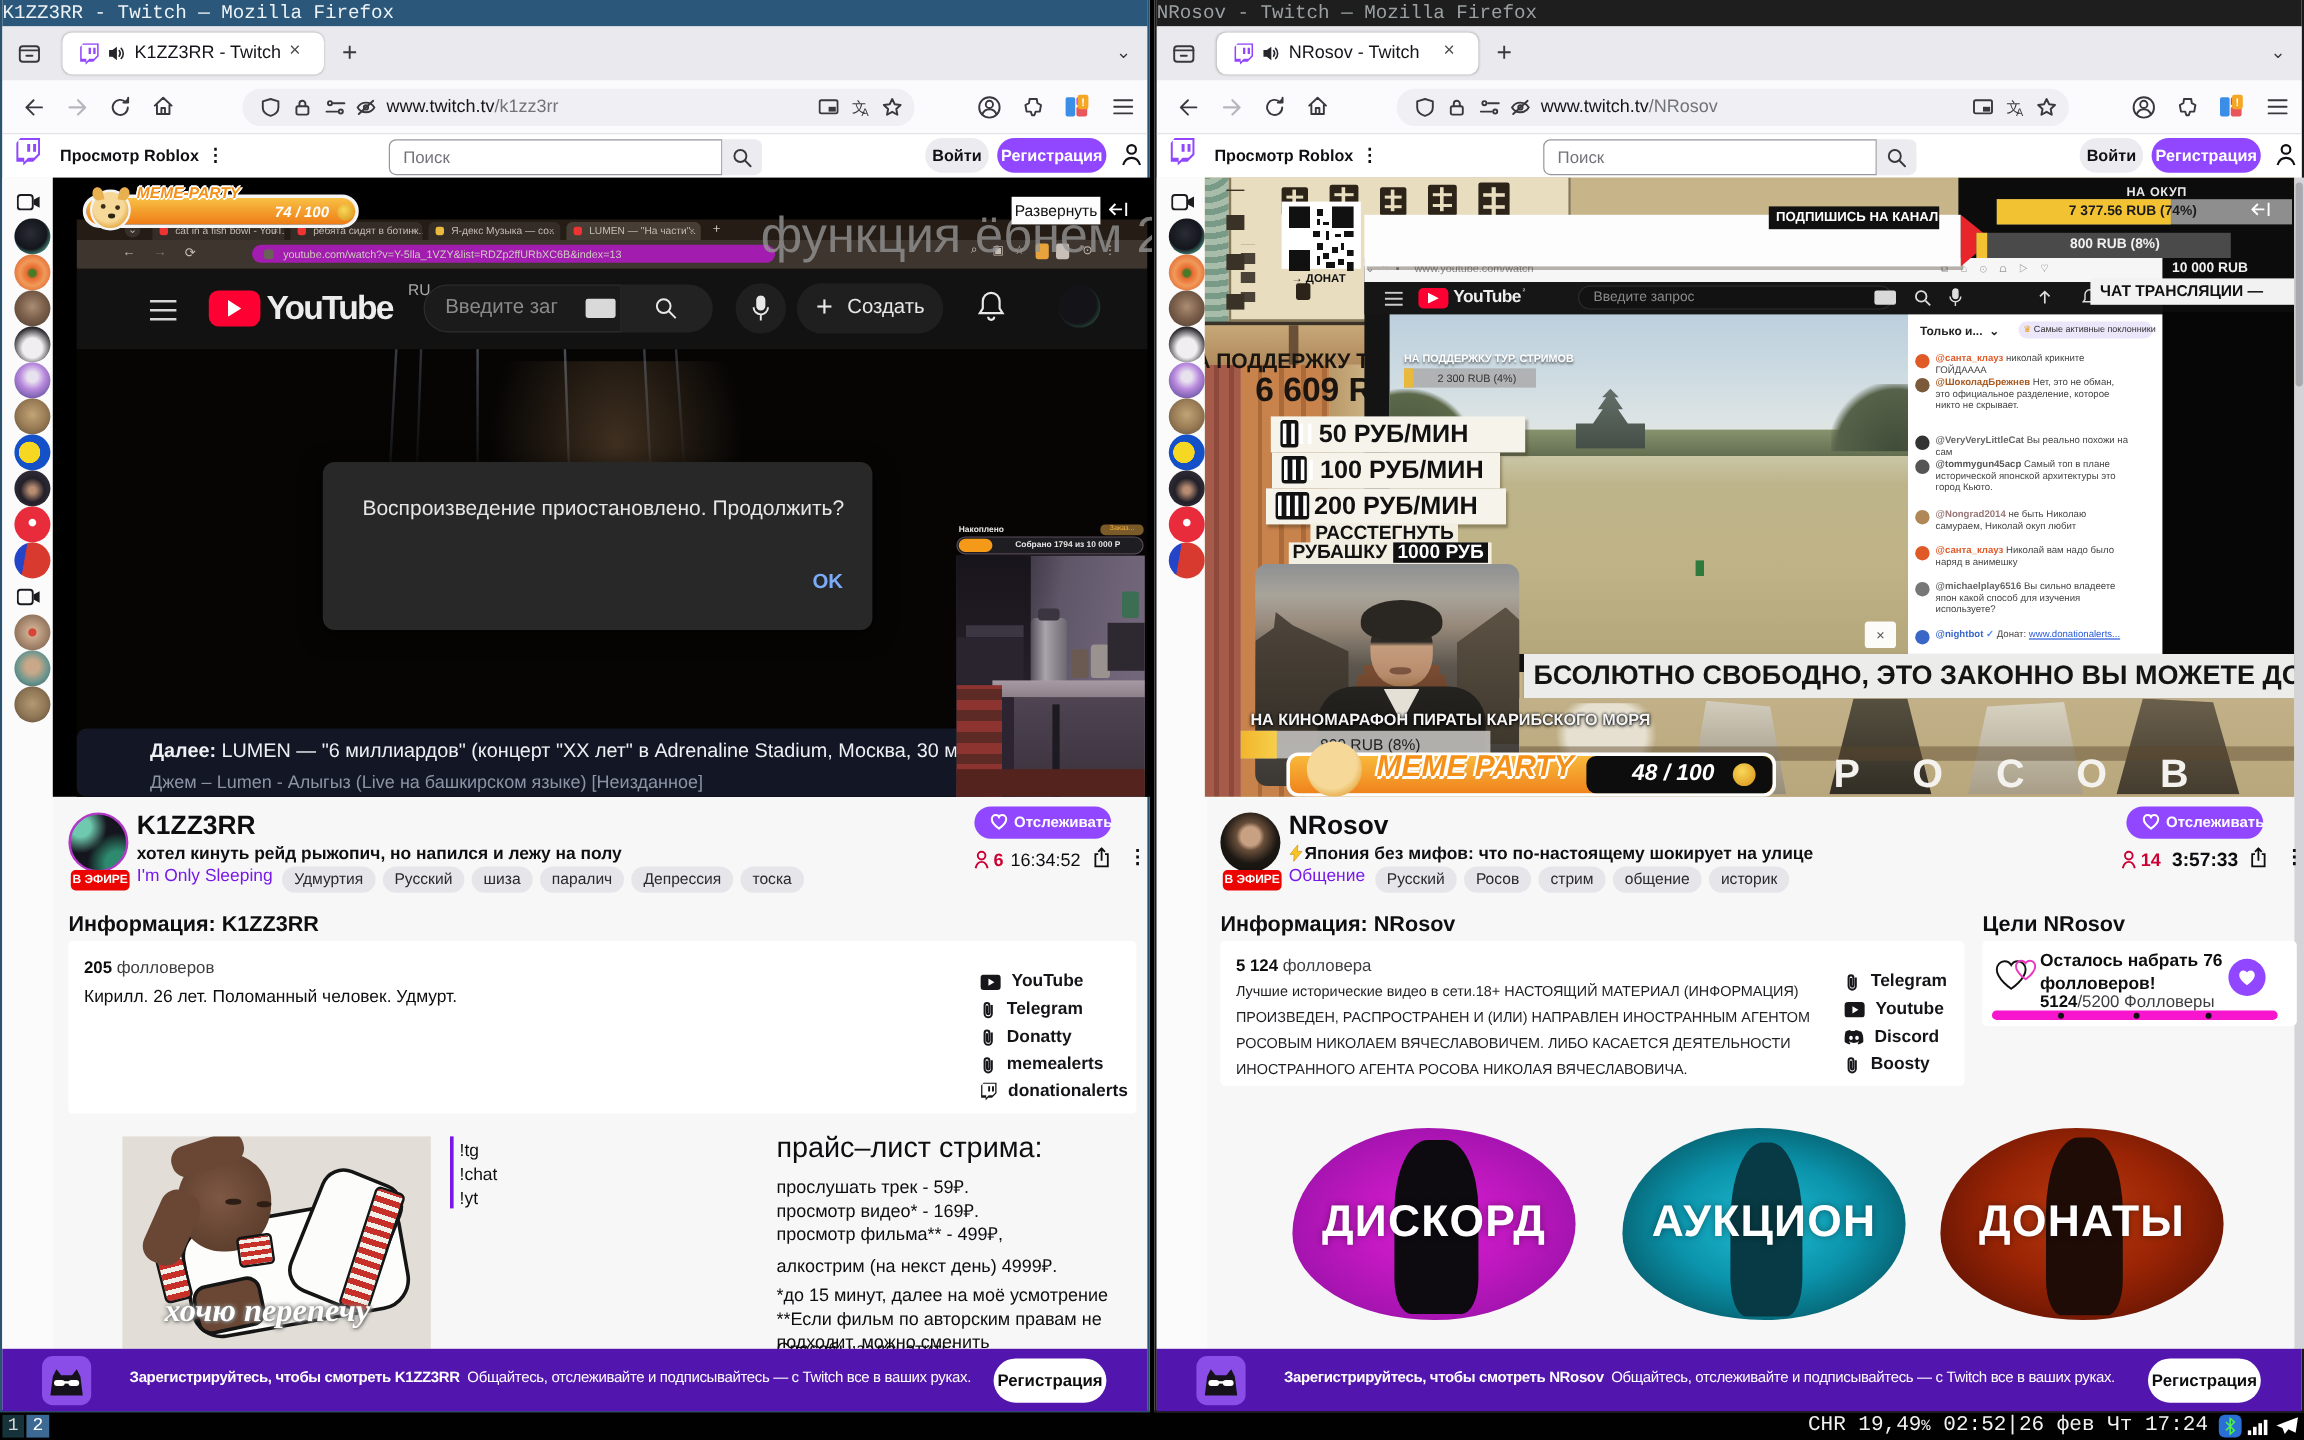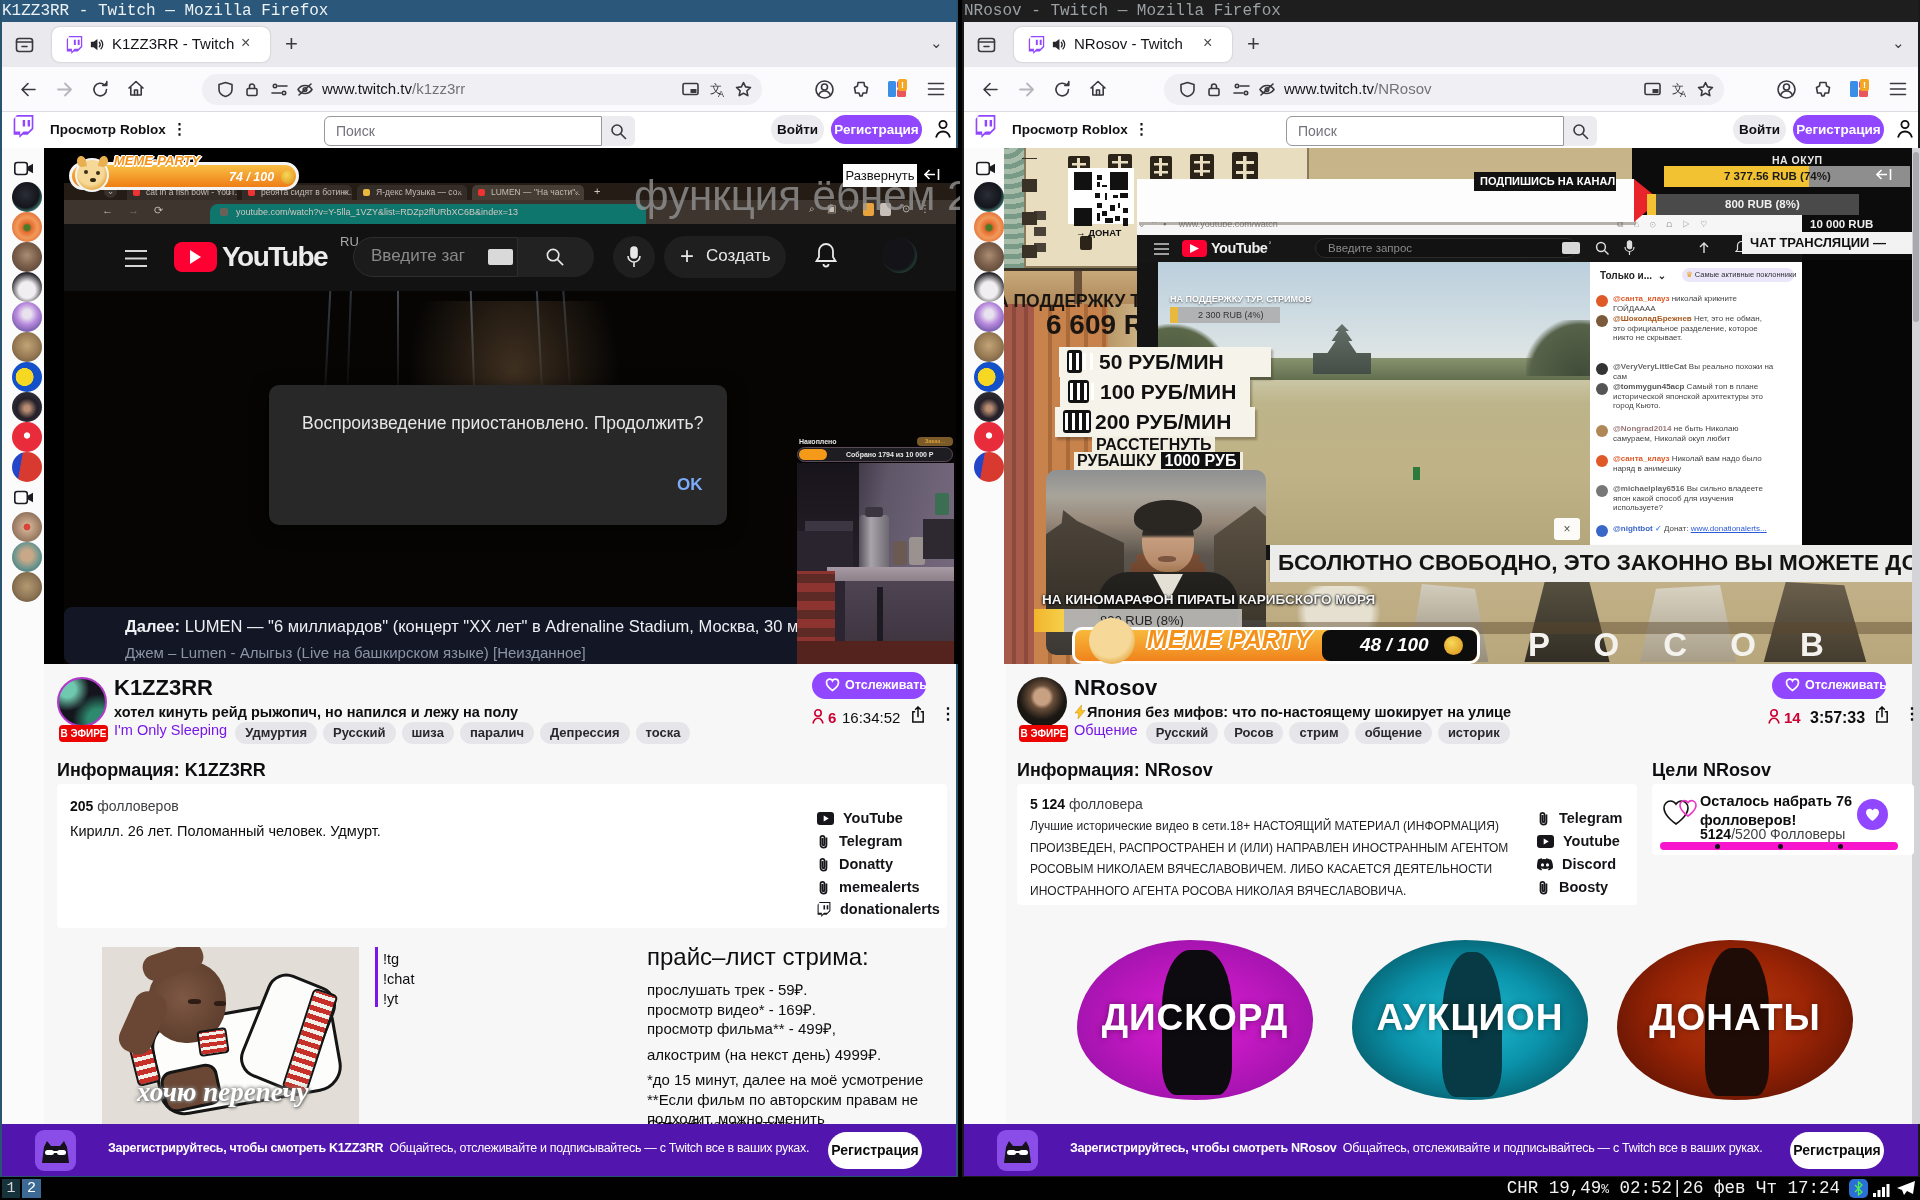--- a/index.html
+++ b/index.html
@@ -9,21 +9,21 @@
 .tabbar{position:absolute;left:0;top:22px;width:100%;height:45px;background:#eaeaee}
 .tab{position:absolute;left:50px;top:5px;width:218px;height:35px;background:#fff;border-radius:8px;box-shadow:0 0 2px rgba(0,0,0,.25)}
 .navbar{position:absolute;left:0;top:67px;width:100%;height:45px;background:#fbfbfe;border-bottom:1px solid #dcdce0}
 .urlpill{position:absolute;left:200px;top:7px;width:560px;height:31px;background:#f0f0f4;border-radius:15px}
 .thead{position:absolute;left:0;top:112px;width:100%;height:36px;background:#fff}
 .content{position:absolute;left:0;top:148px;width:100%;height:976px;background:#f7f7f8}
 .sidebar{position:absolute;left:0;top:0;width:42px;height:976px;background:#fbfbfc}
 .av{position:absolute;left:10px;width:30px;height:30px;border-radius:50%}
 .video{position:absolute;left:42px;top:0;width:916px;height:516px;background:#000;overflow:hidden}
 .banner{position:absolute;left:0;top:976px;width:100%;height:52px;background:#5215ad}
-.tag{display:inline-block;background:#e6e6ea;border-radius:9999px;color:#28282d;font-size:13px;font-weight:700;line-height:16px;padding:3px 10px;margin-right:6px;vertical-align:top}
+.tag{display:inline-block;background:#e6e6ea;border-radius:9999px;color:#28282d;font-size:13px;font-weight:400;line-height:16px;padding:3px 10px;margin-right:6px;vertical-align:top}
 .icon{fill:none;stroke:#39393d;stroke-width:1.6;stroke-linecap:round;stroke-linejoin:round}
 .whitecard{position:absolute;background:#fff;border-radius:4px}
 .follow{position:absolute;width:114px;height:27px;background:#9147ff;border-radius:14px;color:#fff;font-size:13px;font-weight:700;line-height:27px}
 .regbtn{position:absolute;width:94px;height:37px;background:#fff;border-radius:19px;color:#0e0e10;font-size:14px;font-weight:700;text-align:center;line-height:37px}
 .tabc{top:2px;height:15px;background:#342c26;border-radius:5px 5px 0 0;color:#c5bdb5;font-size:8.5px;line-height:15px;padding-left:19px;white-space:nowrap;overflow:hidden}
 .fav{position:absolute;left:6px;top:4px;width:7px;height:7px;border-radius:2px}
 .tx{position:absolute;right:5px;top:0;color:#a39b92;font-size:8px}
 .lnk{display:flex;align-items:center;gap:9px;font-size:14.5px;font-weight:700;color:#141418}
 .lnk svg{flex:none}
 .a1{background:radial-gradient(circle at 45% 42%,#2a2d35 0%,#14151d 55%,#58b89f 85%)}
@@ -200,21 +200,21 @@
           <div class="abs tabc" style="left:178px;width:110px"><span class="fav" style="background:#e33"></span>ребята сидят в ботинк..<span class="tx">×</span></div>
           <div class="abs tabc" style="left:293px;width:110px"><span class="fav" style="background:#e8b93c"></span>Я-декс Музыка — со..<span class="tx">×</span></div>
           <div class="abs tabc" style="left:408px;width:112px;background:#463d35"><span class="fav" style="background:#e33"></span>LUMEN — "На части"..<span class="tx">×</span></div>
           <div class="abs" style="left:530px;top:2px;color:#cfc8c0;font-size:11px">+</div>
         </div>
 
         <div class="abs" style="left:0;top:17px;width:892px;height:24px;background:#3e352e">
           <span class="abs" style="left:38px;top:4px;color:#c6beb5;font-size:11px">←</span>
             <span class="abs" style="left:64px;top:4px;color:#7a7168;font-size:11px">→</span>
             <span class="abs" style="left:90px;top:4px;color:#c6beb5;font-size:11px">⟳</span>
-          <div class="abs" style="left:146px;top:4px;width:436px;height:32px;background:#0f766e;border-radius:8px">
+          <div class="abs" style="left:146px;top:4px;width:436px;height:15px;background:#a21caf;border-radius:8px">
             <span class="abs" style="left:10px;top:4px;width:8px;height:8px;border-radius:2px;background:#6a6158"></span>
             <span class="abs" style="left:26px;top:3px;color:#cfc8c0;font-size:9px">youtube.com/watch?v=Y-5lla_1VZY&amp;list=RDZp2ffURbXC6B&amp;index=13</span>
           </div>
           <span class="abs" style="left:745px;top:3px;color:#c6beb5;font-size:10px">⌕</span>
           <span class="abs" style="left:763px;top:3px;color:#c6beb5;font-size:10px">▣</span>
           <span class="abs" style="left:781px;top:3px;color:#c6beb5;font-size:10px">☆</span>
           <span class="abs" style="left:799px;top:3px;width:11px;height:13px;background:#e8a33d;border-radius:2px"></span>
           <span class="abs" style="left:816px;top:3px;width:11px;height:13px;background:#c8c0b8;border-radius:2px"></span>
           <span class="abs" style="left:838px;top:3px;color:#c6beb5;font-size:10px">⊙</span>
           <span class="abs" style="left:856px;top:3px;color:#c6beb5;font-size:10px">⋮</span>

